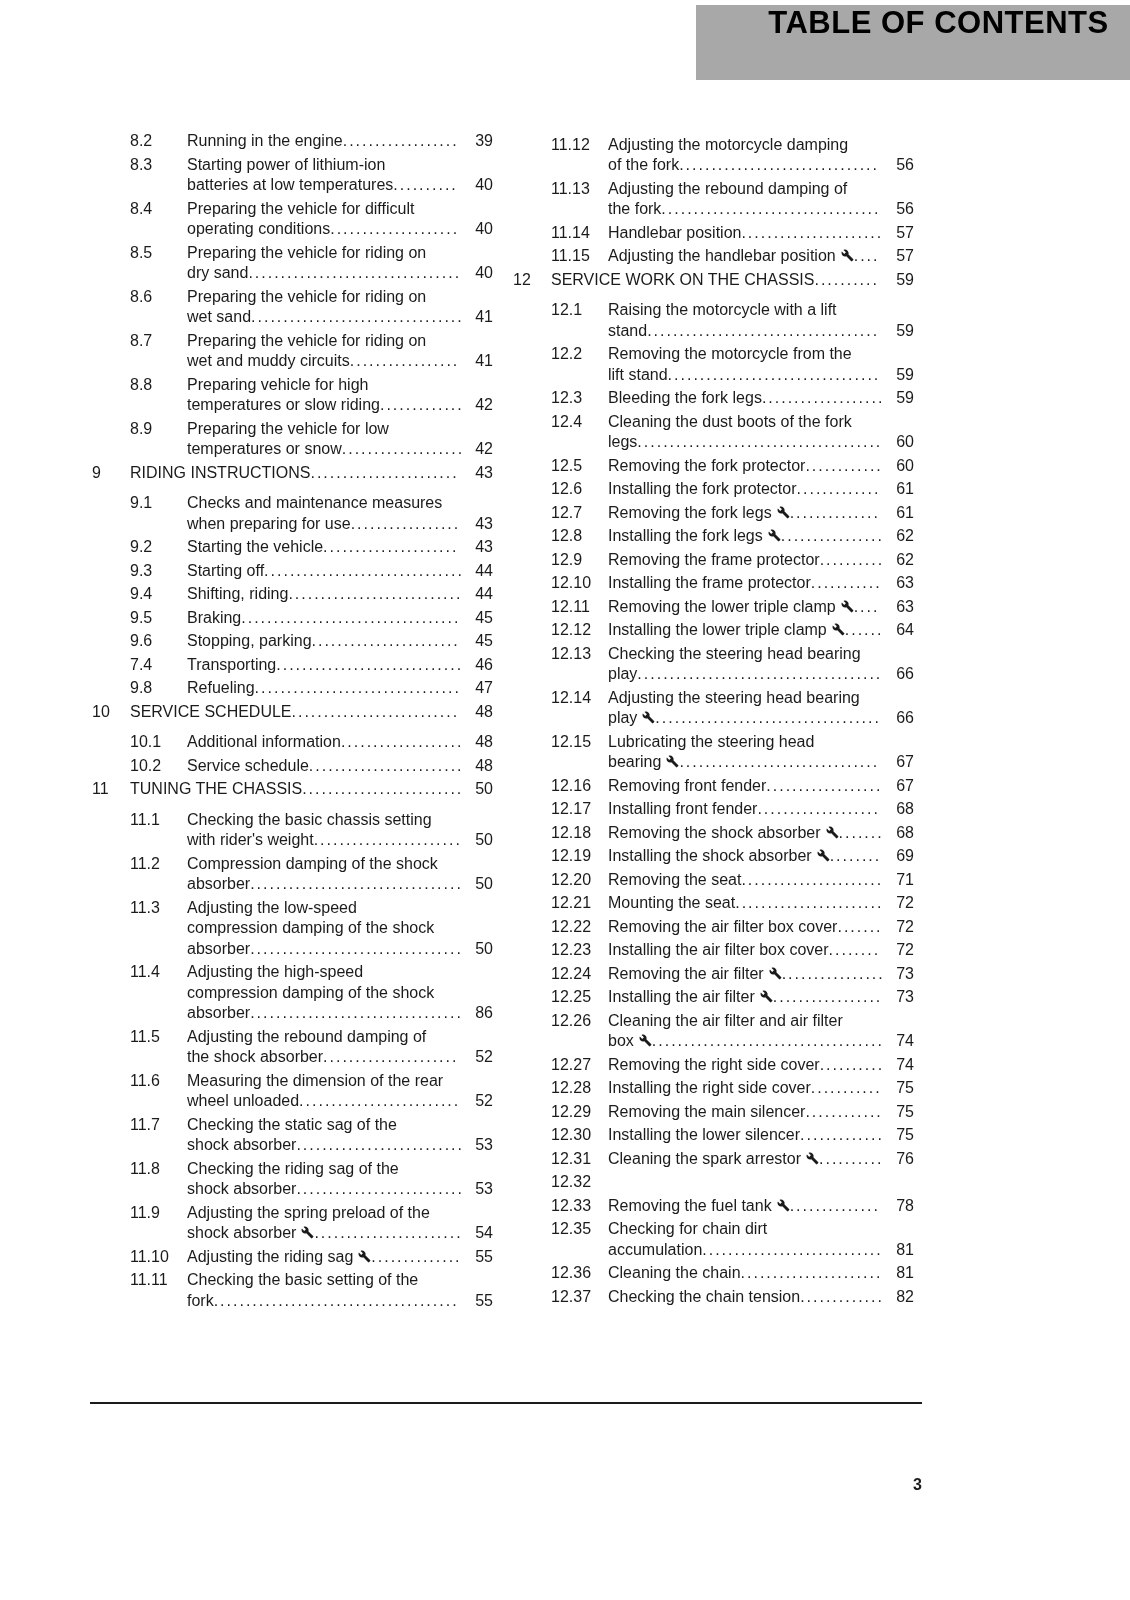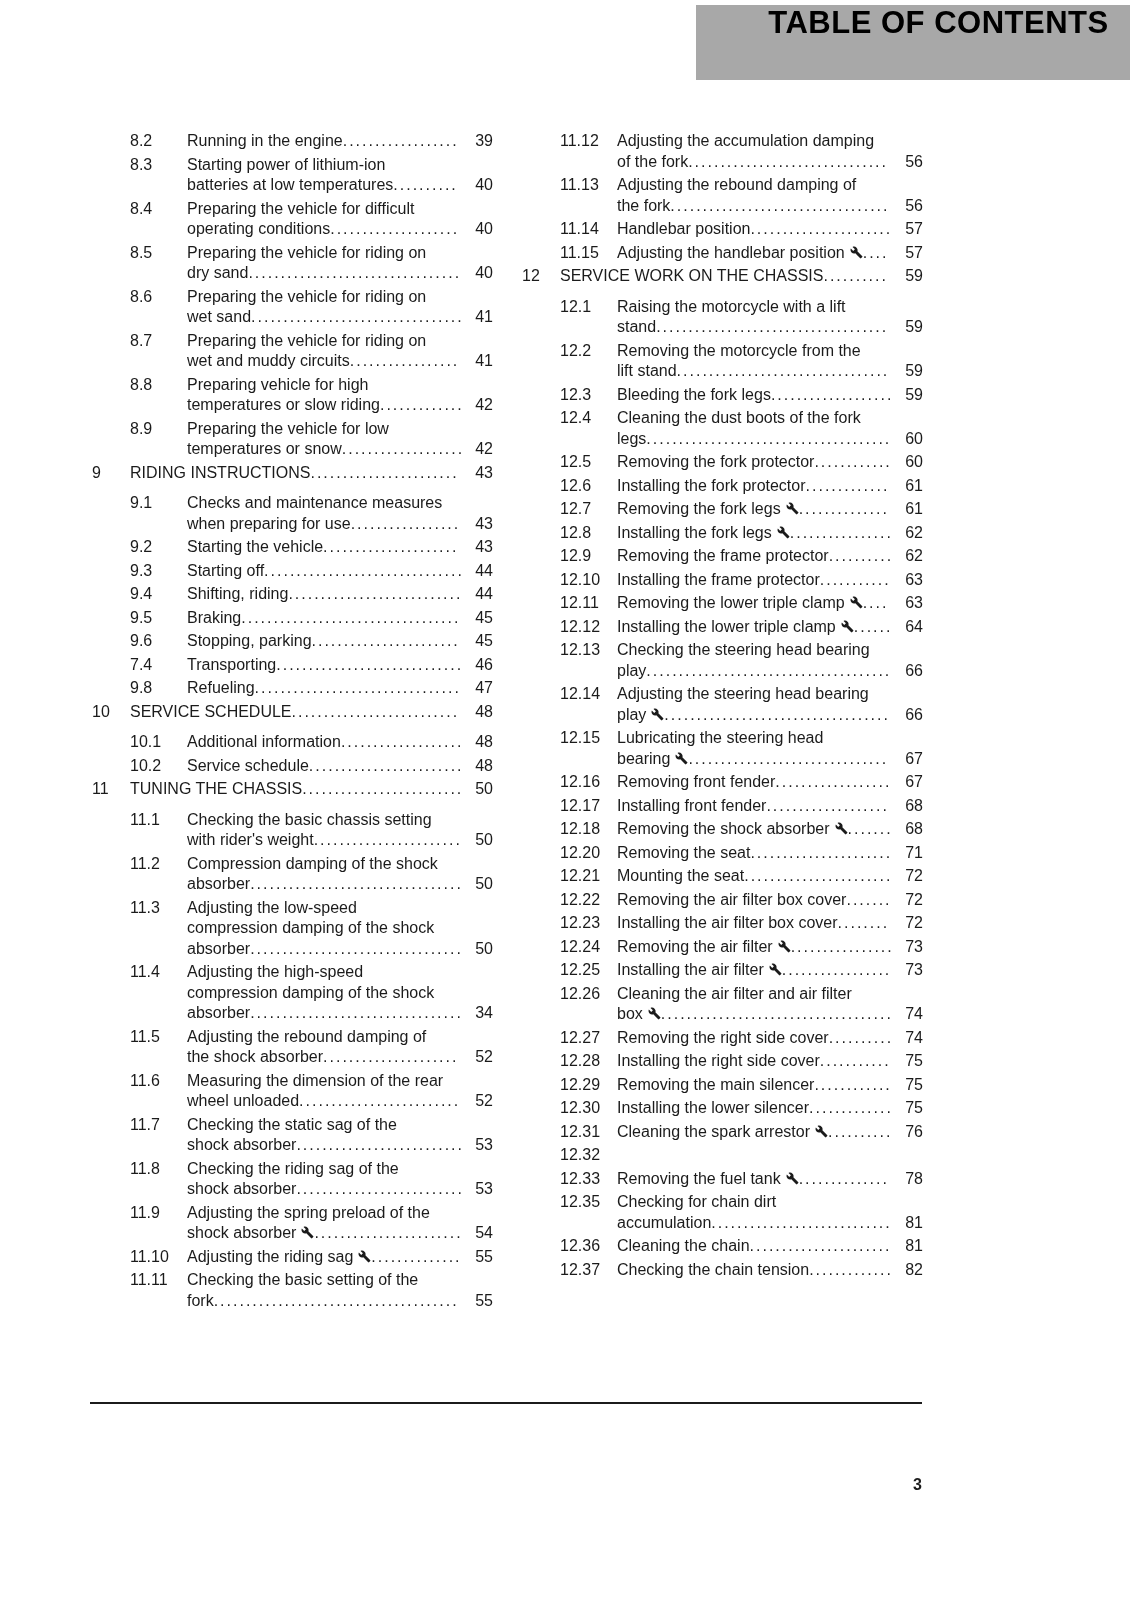--- a/index.html
+++ b/index.html
@@ -29,21 +29,22 @@
     font-weight: 700;
     color: #000;
     white-space: nowrap;
     letter-spacing: 0.5px;
   }
   .toc {
     position: absolute;
     top: 131px;
     left: 92px;
     display: flex;
-    gap: 29px;
+    gap: 20px;
+    align-items: center;
   }
   .col { width: 401px; font-size: 16px; line-height: 20.5px; }
   .entry { display: flex; margin-bottom: 3px; }
   .entry.sub { padding-left: 38px; }
   .entry.sub .num { flex: 0 0 57px; }
   .entry.section { margin-bottom: 10px; }
   .entry.section .num { flex: 0 0 38px; }
   .body { flex: 1; position: relative; overflow: hidden; }
   .title { white-space: pre-wrap; }
   .dots { letter-spacing: 2px; white-space: nowrap; }
@@ -194,21 +195,21 @@
         <div class="entry sub">
           <span class="num">11.3</span>
           <div class="body"><span class="title">Adjusting the low-speed
 compression damping of the shock
 absorber</span><span class="marker"></span><span class="dots">.................................</span><span class="page">50</span></div>
         </div>
         <div class="entry sub">
           <span class="num">11.4</span>
           <div class="body"><span class="title">Adjusting the high-speed
 compression damping of the shock
-absorber</span><span class="marker"></span><span class="dots">.................................</span><span class="page">34</span></div>
+absorber</span><span class="marker"></span><span class="dots">.................................</span><span class="page">86</span></div>
         </div>
         <div class="entry sub">
           <span class="num">11.5</span>
           <div class="body"><span class="title">Adjusting the rebound damping of
 the shock absorber</span><span class="marker"></span><span class="dots">.....................</span><span class="page">52</span></div>
         </div>
         <div class="entry sub">
           <span class="num">11.6</span>
           <div class="body"><span class="title">Measuring the dimension of the rear
 wheel unloaded</span><span class="marker"></span><span class="dots">.........................</span><span class="page">52</span></div>
@@ -238,21 +239,21 @@
         </div>
         <div class="entry sub">
           <span class="num">11.11</span>
           <div class="body"><span class="title">Checking the basic setting of the
 fork</span><span class="marker"></span><span class="dots">......................................</span><span class="page">55</span></div>
         </div>
       </section>
     <section class="col">
         <div class="entry sub">
           <span class="num">11.12</span>
-          <div class="body"><span class="title">Adjusting the accumulation damping
+          <div class="body"><span class="title">Adjusting the motorcycle damping
 of the fork</span><span class="marker"></span><span class="dots">...............................</span><span class="page">56</span></div>
         </div>
         <div class="entry sub">
           <span class="num">11.13</span>
           <div class="body"><span class="title">Adjusting the rebound damping of
 the fork</span><span class="marker"></span><span class="dots">..................................</span><span class="page">56</span></div>
         </div>
         <div class="entry sub">
           <span class="num">11.14</span>
           <div class="body"><span class="title">Handlebar position</span><span class="marker"></span><span class="dots">......................</span><span class="page">57</span></div>
@@ -351,20 +352,26 @@
         </div>
         <div class="entry sub">
           <span class="num">12.17</span>
           <div class="body"><span class="title">Installing front fender</span><span class="marker"></span><span class="dots">...................</span><span class="page">68</span></div>
         </div>
         <div class="entry sub">
           <span class="num">12.18</span>
           <div class="body"><span class="title">Removing the shock absorber</span><svg viewBox="0 0 24 24" class="wrench">
               <path d="M22.7 19l-9.1-9.1c.9-2.3.4-5-1.5-6.9-2-2-5-2.4-7.4-1.3L9 6 6 9 1.6 4.7C.4 7.1.9 10.1 2.9 12.1c1.9 1.9 4.6 2.4 6.9 1.5l9.1 9.1c.4.4 1 .4 1.4 0l2.3-2.3c.5-.4.5-1.1.1-1.4z"></path>
             </svg><span class="marker"></span><span class="dots">.......</span><span class="page">68</span></div>
+        </div>
+        <div class="entry sub">
+          <span class="num">12.19</span>
+          <div class="body"><span class="title">Installing the shock absorber</span><svg viewBox="0 0 24 24" class="wrench">
+              <path d="M22.7 19l-9.1-9.1c.9-2.3.4-5-1.5-6.9-2-2-5-2.4-7.4-1.3L9 6 6 9 1.6 4.7C.4 7.1.9 10.1 2.9 12.1c1.9 1.9 4.6 2.4 6.9 1.5l9.1 9.1c.4.4 1 .4 1.4 0l2.3-2.3c.5-.4.5-1.1.1-1.4z"></path>
+            </svg><span class="marker"></span><span class="dots">........</span><span class="page">69</span></div>
         </div>
         <div class="entry sub">
           <span class="num">12.20</span>
           <div class="body"><span class="title">Removing the seat</span><span class="marker"></span><span class="dots">......................</span><span class="page">71</span></div>
         </div>
         <div class="entry sub">
           <span class="num">12.21</span>
           <div class="body"><span class="title">Mounting the seat</span><span class="marker"></span><span class="dots">.......................</span><span class="page">72</span></div>
         </div>
         <div class="entry sub">

